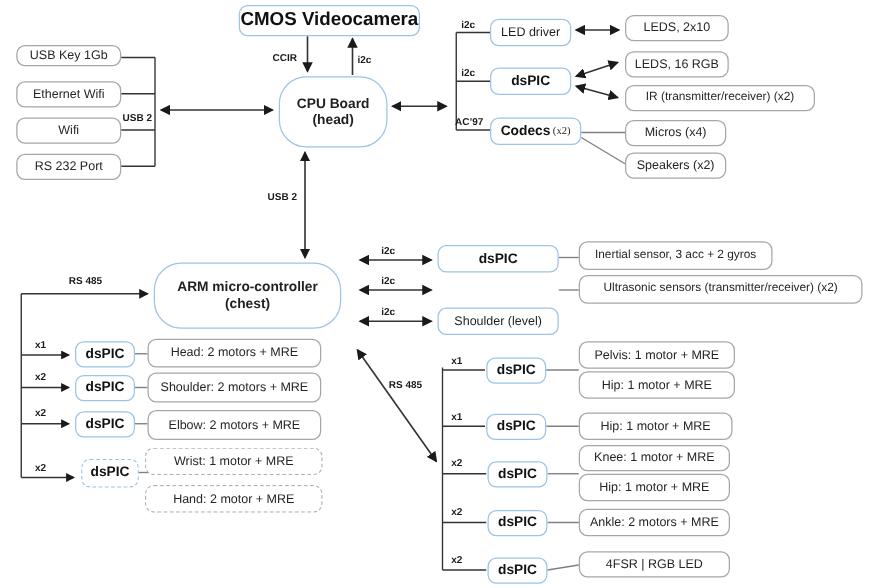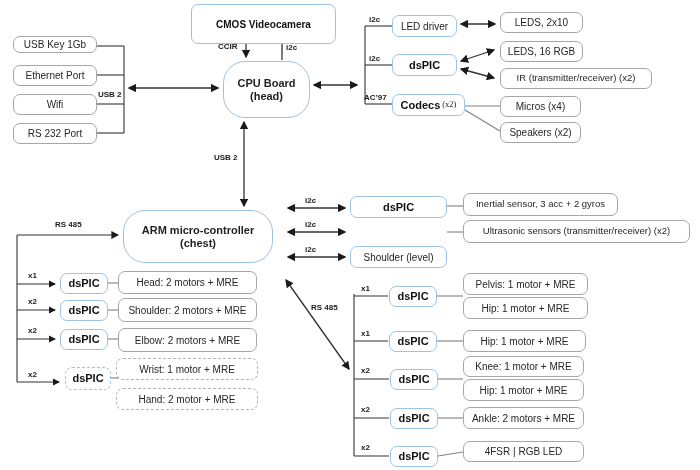--- a/index.html
+++ b/index.html
@@ -79,29 +79,29 @@
       <path d="M354 418 H389"></path>
         <path d="M354 456 H389"></path>
       <path d="M437 296 H463" stroke="#808080"></path>
       <path d="M437 341 H463" stroke="#808080"></path>
       <path d="M438 379 H463" stroke="#808080"></path>
       <path d="M438 418 H463" stroke="#808080"></path>
       <path d="M438 456 L463 452" stroke="#808080"></path>
     </g>
   </svg>
 
-  <div class="node blue bold" style="left:191px;top:4px;width:145px;height:40px;font-size:10px">CMOS Videocamera</div>
+  <div class="node blue bold" style="left:191px;top:4px;width:145px;height:25px;font-size:15px">CMOS Videocamera</div>
 
   <div class="node blue big" style="left:223px;top:61px;width:87px;height:57px">
     <div>CPU Board</div>
     <div>(head)</div>
   </div>
 
   <div class="node gray" style="left:13px;top:36px;width:84px;height:17px">USB Key 1Gb</div>
-  <div class="node gray" style="left:13px;top:65px;width:84px;height:21px">Ethernet Port</div>
+  <div class="node gray" style="left:13px;top:65px;width:84px;height:21px">Ethernet Wifi</div>
   <div class="node gray" style="left:13px;top:94px;width:84px;height:21px">Wifi</div>
   <div class="node gray" style="left:13px;top:123px;width:84px;height:21px">RS 232 Port</div>
 
   <div class="node blue" style="left:392px;top:15px;width:65px;height:22px">LED driver</div>
   <div class="node blue bold" style="left:392px;top:54px;width:65px;height:22px">dsPIC</div>
   <div class="node blue" style="left:392px;top:94px;width:73px;height:22px">
     <span class="bold">Codecs</span>
     <span class="suffix">(x2)</span>
   </div>
 

